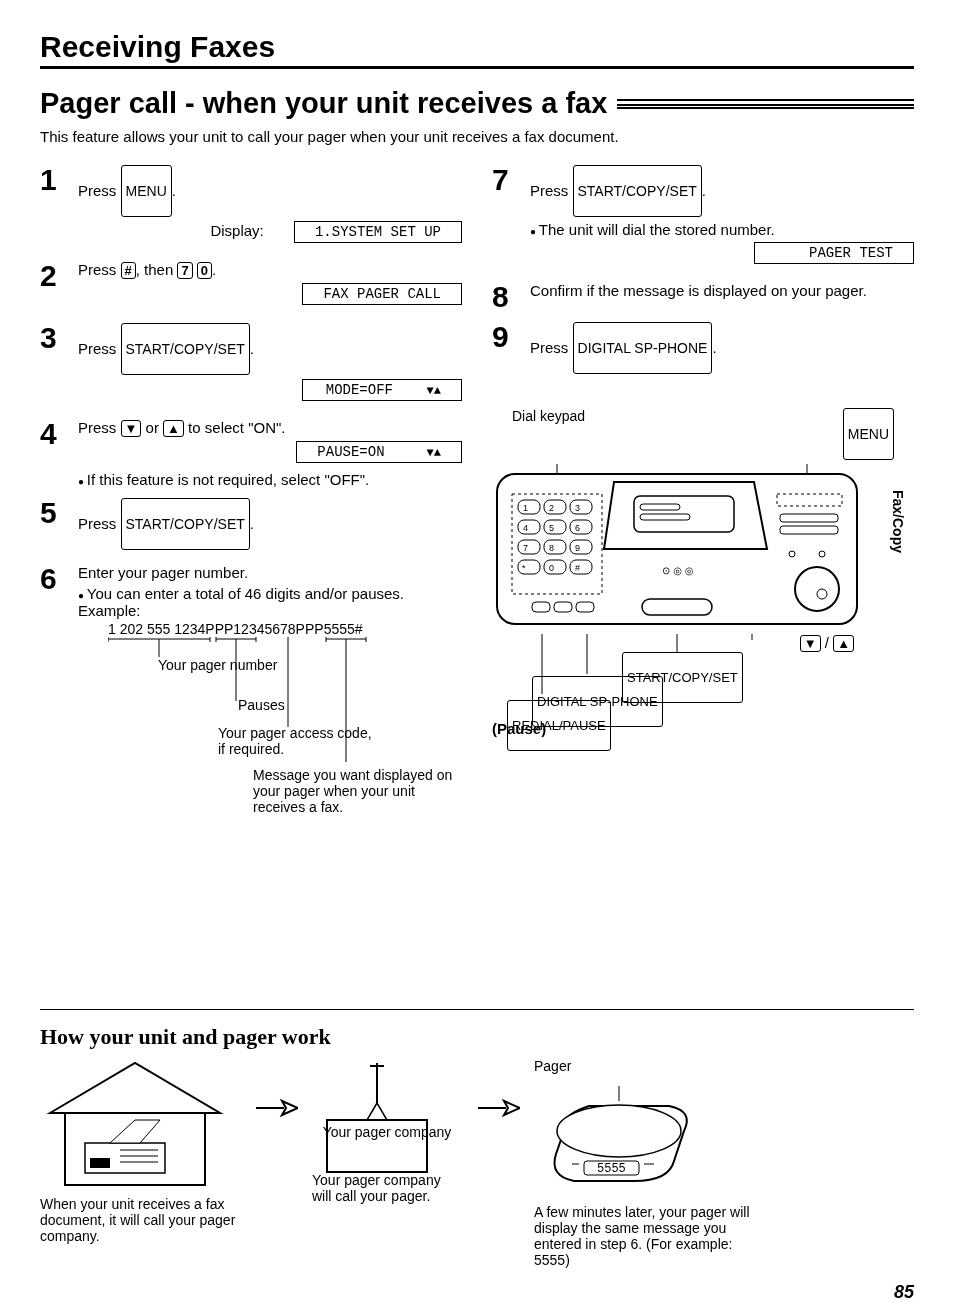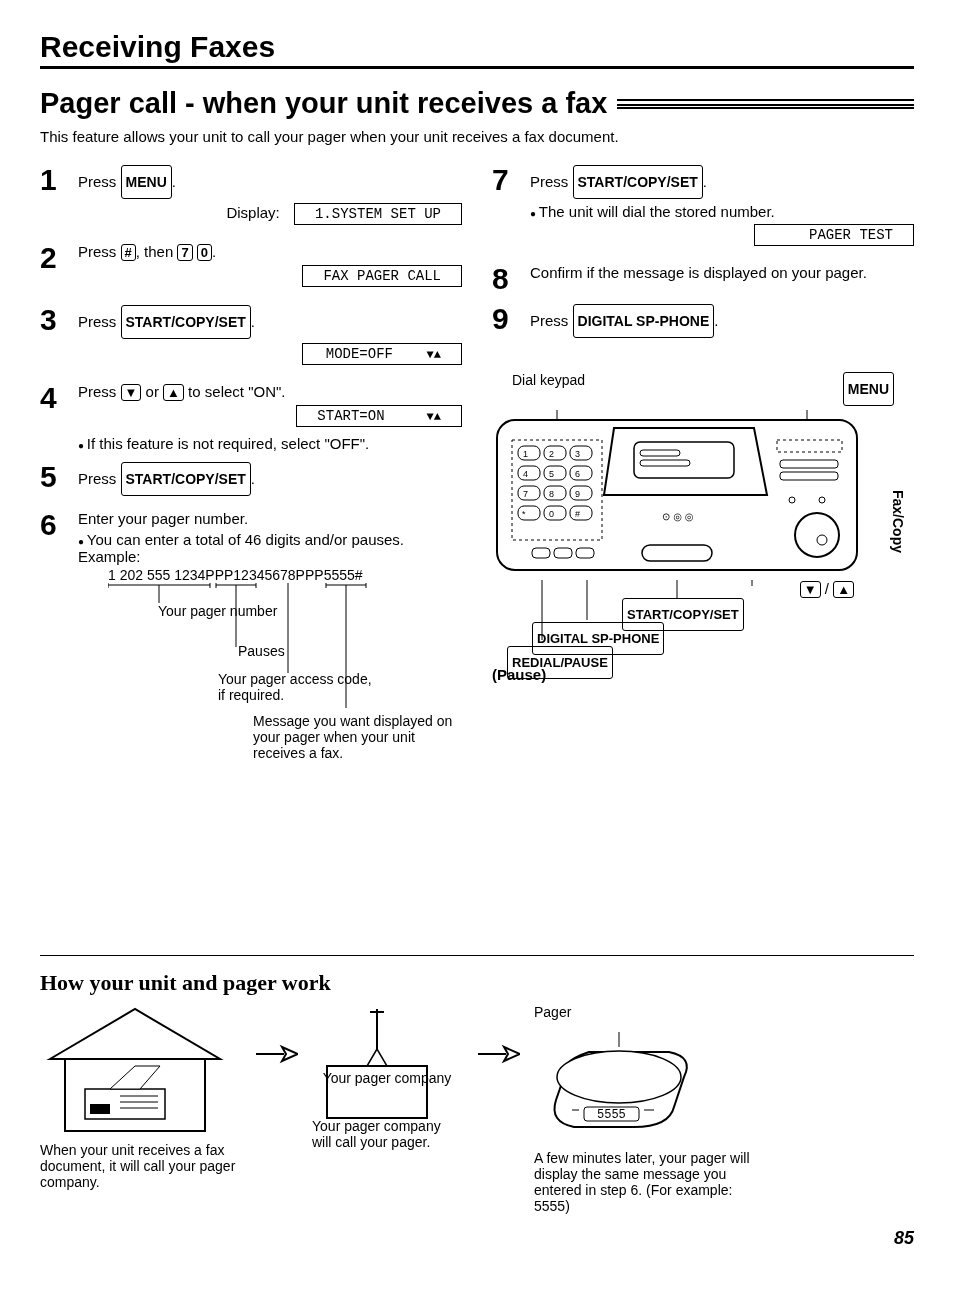--- a/index.html
+++ b/index.html
@@ -39,43 +39,43 @@
   .intro { margin-bottom: 20px; font-size: 15px; }
   .cols { display: flex; gap: 30px; }
   .col { flex: 1; }
   .step { display: flex; gap: 10px; margin-bottom: 10px; }
   .step-num { font-size: 30px; font-weight: bold; width: 28px; line-height: 1; font-family: Arial, sans-serif; }
   .step-body { flex: 1; font-size: 15px; }
   .step-body .line { margin-bottom: 4px; }
   .key {
     border: 1.5px solid #000;
     border-radius: 3px;
-    padding: 8px 4px;
-    font-weight: bold;
+    padding: 17px 4px;
+    font-weight: normal;
     display: inline-block;
     font-size: 14px;
   }
   .key-small {
     border: 1.5px solid #000;
     border-radius: 3px;
     padding: 0 3px;
     font-weight: bold;
     display: inline-block;
     font-size: 13px;
   }
   .display-box {
     border: 1.5px solid #000;
     font-family: "Courier New", monospace;
     font-size: 14px;
     padding: 2px 20px;
     display: inline-block;
     min-width: 160px;
   }
   .display-row { text-align: right; margin: 4px 0 8px 0; }
-  .display-label { margin-right: 10px; }
+  .display-label { margin-right: 26px; }
   .bullet { margin-left: 0; }
   .bullet::before { content:"● "; font-size: 10px; }
   .example-code { font-family: Arial; font-size: 14px; margin: 2px 0 0 30px; }
   .example-annot { font-size: 14px; margin-left: 40px; }
   .side-tab {
     position: absolute;
     right: 8px;
     top: 460px;
     writing-mode: vertical-rl;
     font-weight: bold;
@@ -150,21 +150,21 @@
       </div>
     </div>
 
     <div class="step">
       <div class="step-num">4</div>
       <div class="step-body">
         <div class="line">
           <span>Press </span><span class="key-small">▼</span><span> or </span><span class="key-small">▲</span><span> to select "ON".</span>
         </div>
         <div class="display-row">
-          <span class="display-box"><span>START=ON</span>&nbsp;&nbsp;&nbsp;&nbsp;&nbsp;<span class="tri">▼▲</span></span>
+          <span class="display-box"><span>PAUSE=ON</span>&nbsp;&nbsp;&nbsp;&nbsp;&nbsp;<span class="tri">▼▲</span></span>
         </div>
         <div class="bullet">If this feature is not required, select "OFF".</div>
       </div>
     </div>
 
     <div class="step">
       <div class="step-num">5</div>
       <div class="step-body">
         <div class="line">
           <span>Press </span><span class="key">START/COPY/SET</span><span>.</span>

